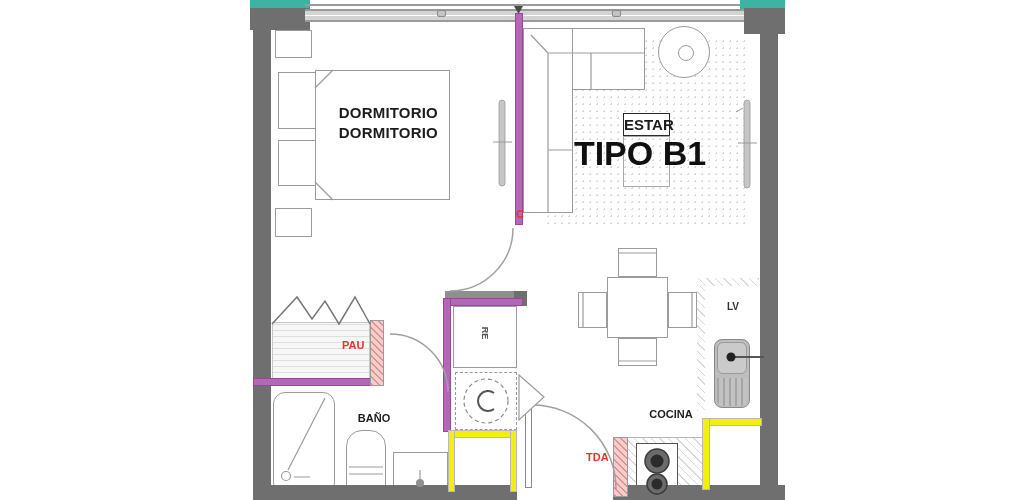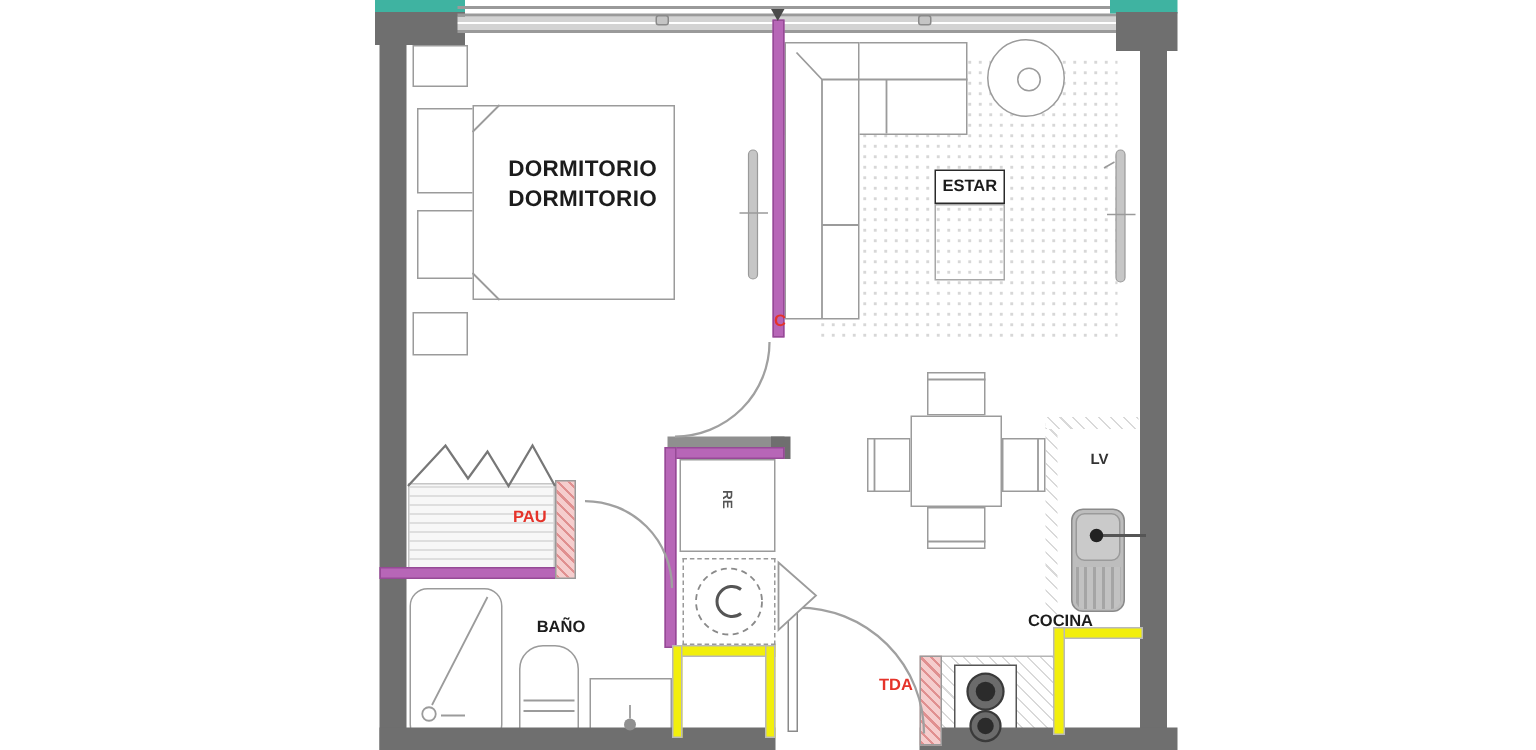--- a/index.html
+++ b/index.html
@@ -131,24 +131,25 @@
       <rect x="744" y="100" width="6" height="88" rx="3" fill="#c6c6c6" stroke="#9a9a9a" stroke-width="0.8"></rect>
       <path d="M738,143 H757 M736,112 L743,108" stroke="#9a9a9a" stroke-width="1" fill="none"></path>
     </g>
     <path d="M514,6 h9 l-4.5,8 z" fill="#4a4a4a"></path>
   </svg>
 
   <div class="a lbl" style="left:328px;top:103px;width:110px;font-size:15px;line-height:1.3;letter-spacing:.2px;text-align:right;">
     <span style="display:block;">DORMITORIO</span>
     <span style="display:block;">DORMITORIO</span>
   </div>
-  <div class="a lbl" style="left:623px;top:113px;width:47px;height:23px;background:#fff;border:1.5px solid #2a2a2a;font-size:11px;line-height:21px;">
+  <div class="a lbl" style="left:623px;top:113px;width:47px;height:23px;background:#fff;border:1.5px solid #2a2a2a;font-size:15px;line-height:21px;">
     <span>ESTAR</span>
   </div>
+  <div class="a lbl" style="left:555px;top:134px;width:170px;font-size:34px;font-weight:900;color:#101010;">TIPO B1</div>
   <div class="a lbl" style="left:348px;top:412px;width:52px;font-size:11px;">BAÑO</div>
-  <div class="a lbl" style="left:643px;top:408px;width:56px;font-size:11px;margin-left:36px;">COCINA</div>
+  <div class="a lbl" style="left:643px;top:408px;width:56px;font-size:11px;">COCINA</div>
   <div class="a lbl" style="left:720px;top:301px;width:26px;font-size:10px;color:#333;">LV</div>
   <div class="a lbl" style="left:476px;top:328px;width:18px;font-size:9px;color:#555;transform:rotate(90deg);">RE</div>
   <div class="a red" style="left:342px;top:339px;font-size:11px;">PAU</div>
   <div class="a red" style="left:586px;top:451px;font-size:11px;">TDA</div>
   <div class="a red" style="left:516px;top:208px;font-size:11px;">C</div>
 
 </div>
 
 </body></html>

